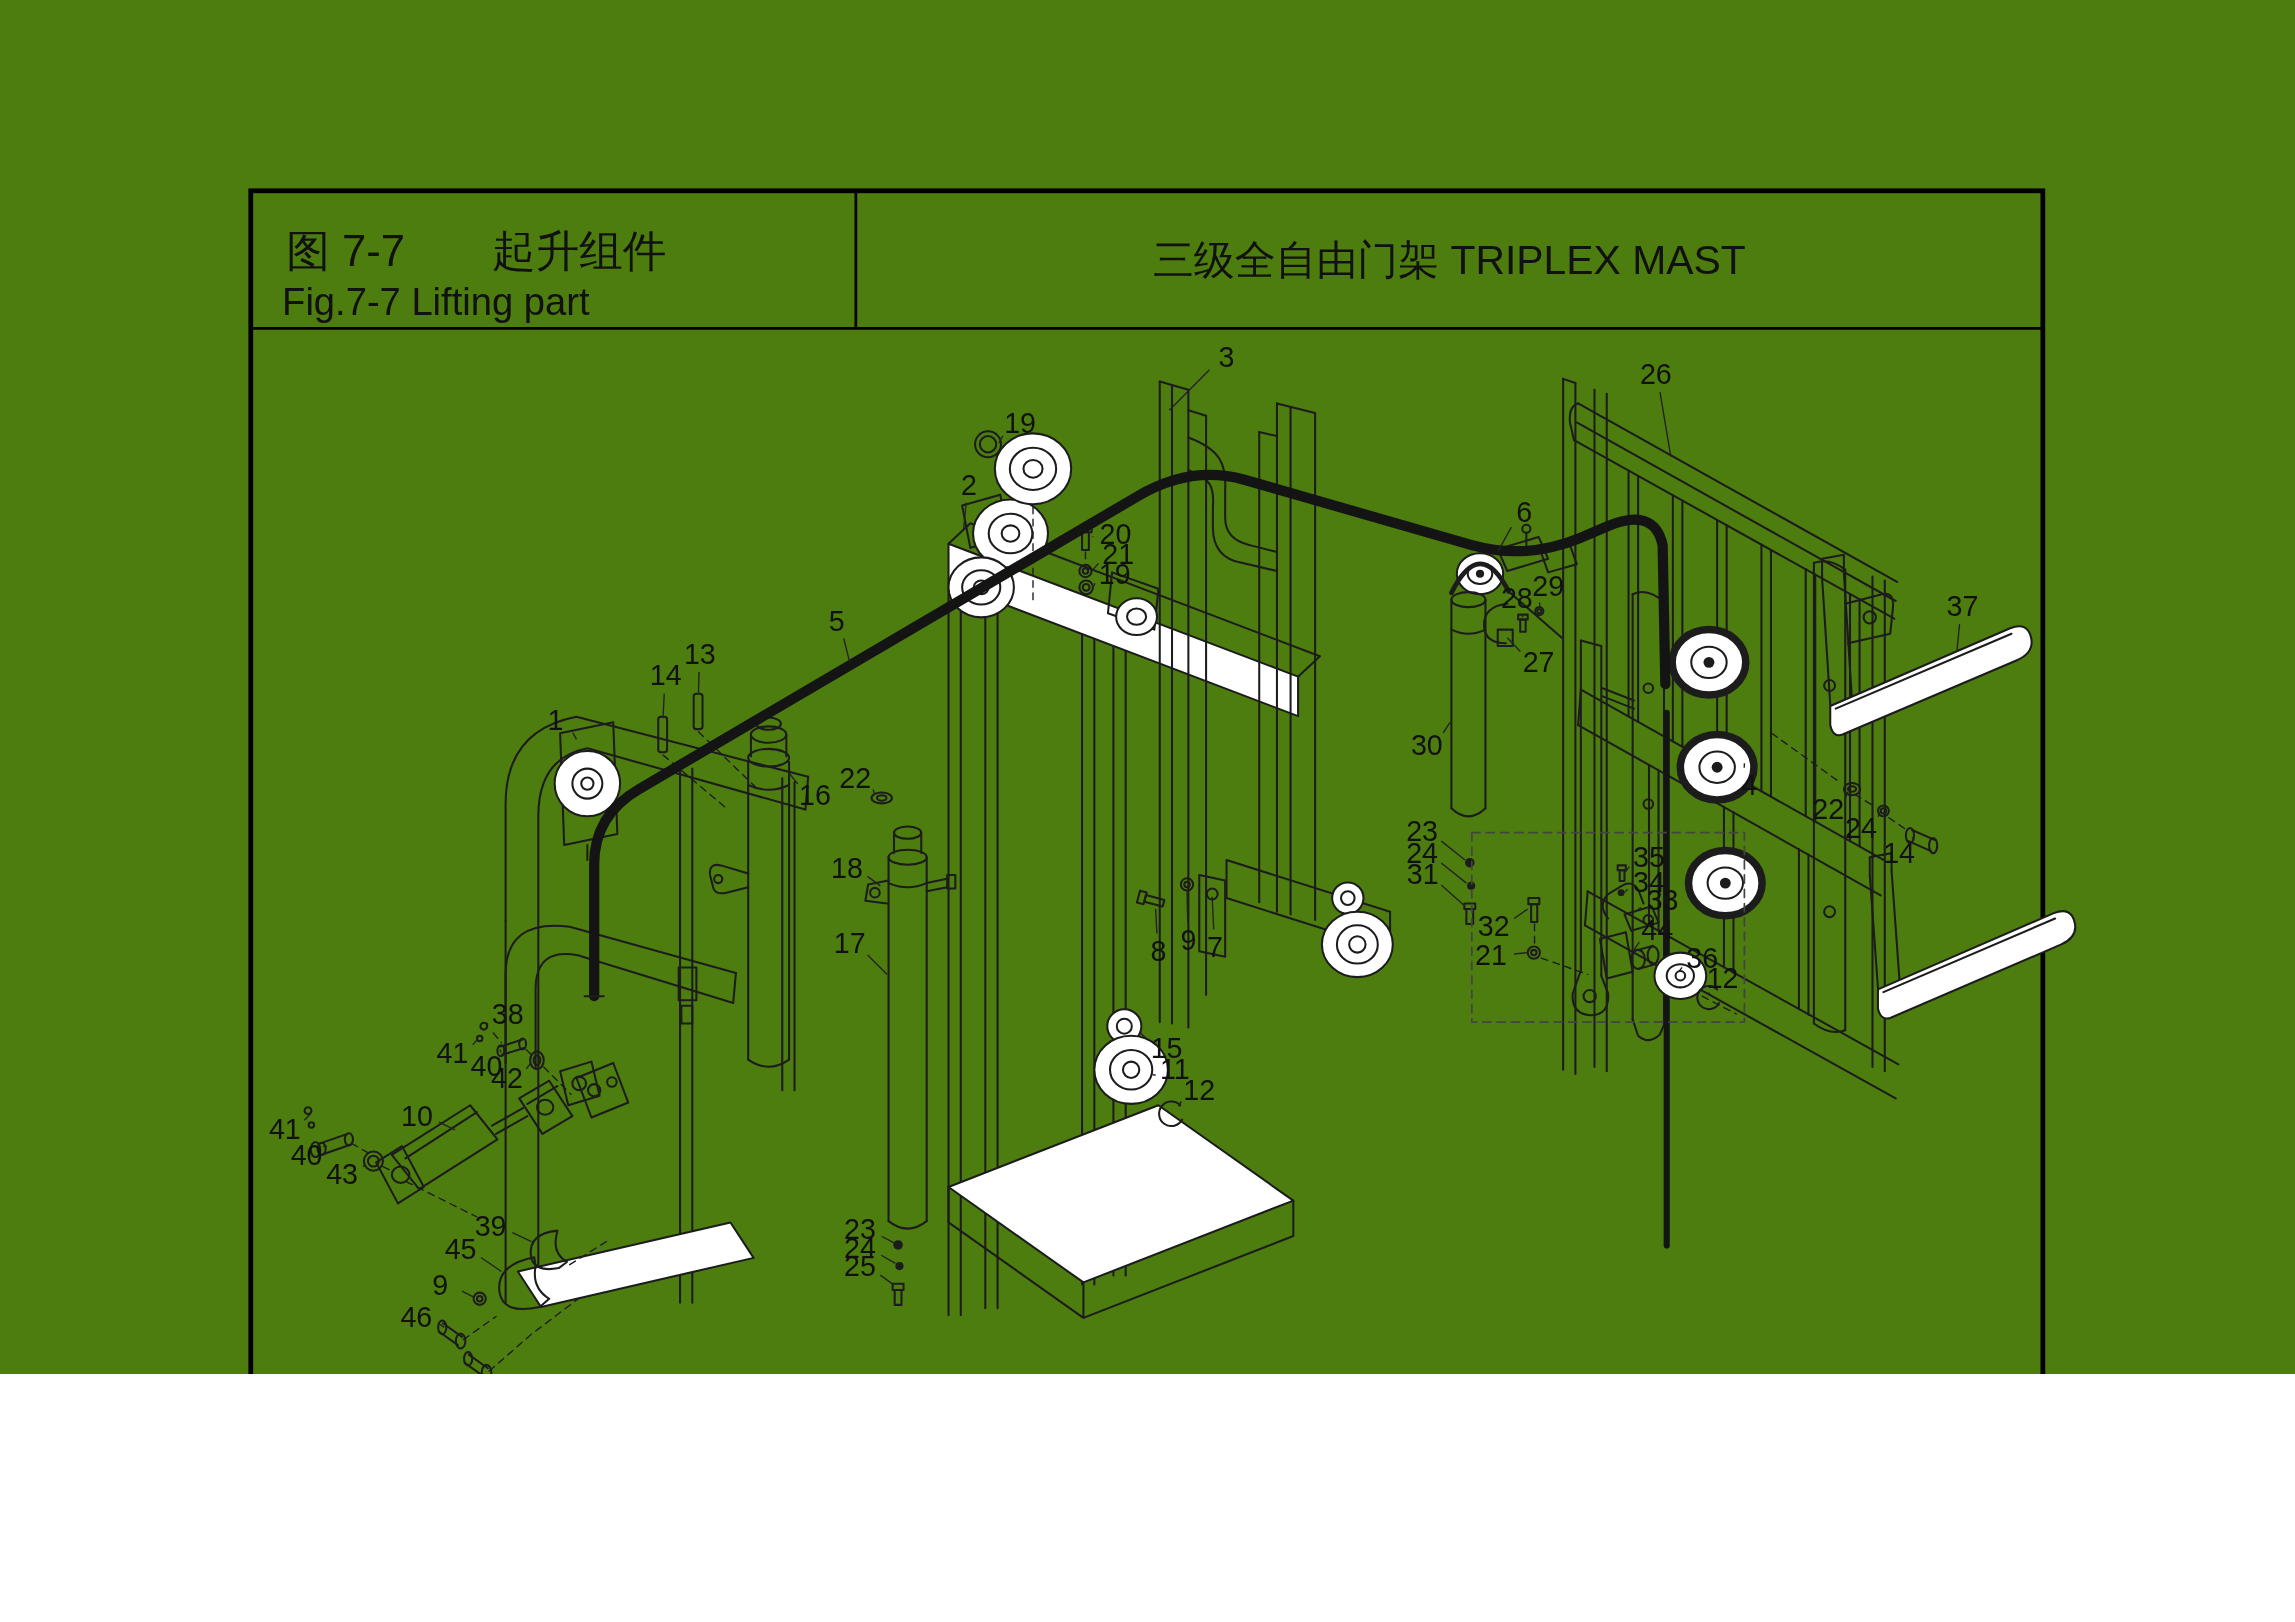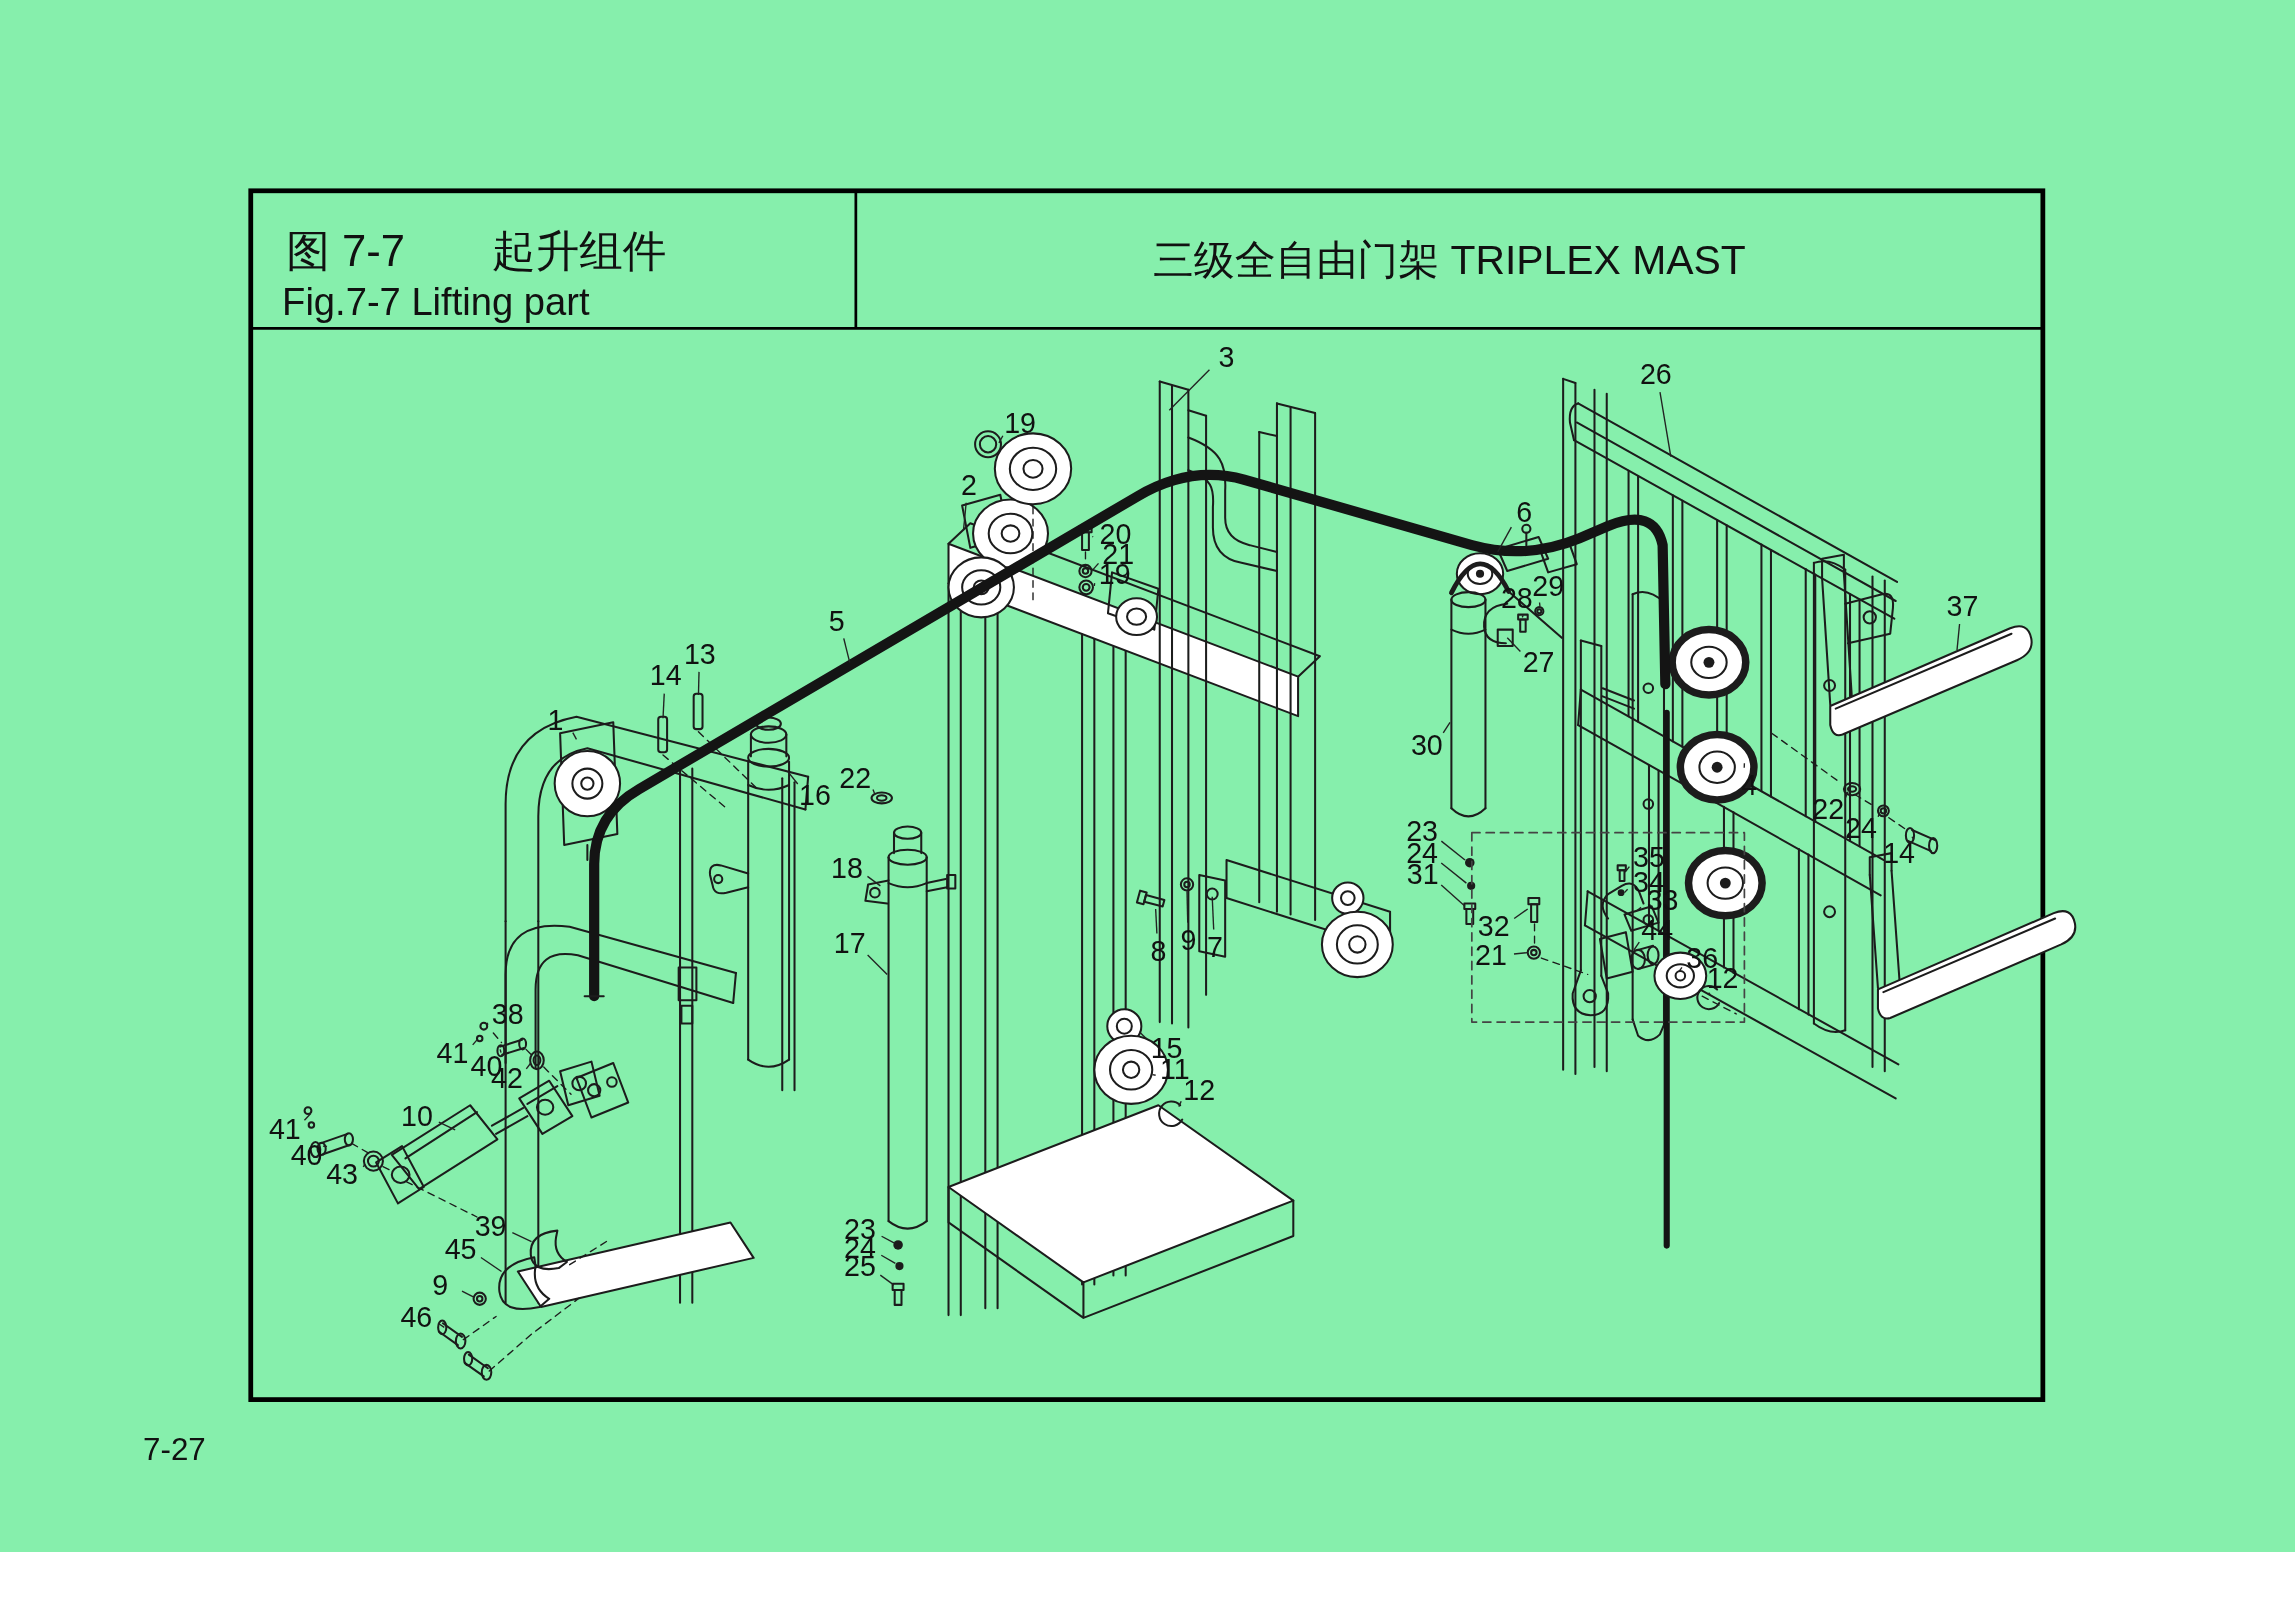--- a/index.html
+++ b/index.html
@@ -1,16 +1,16 @@
 <!DOCTYPE html>
 <html style="font-size:11px"><head>
 <meta charset="utf-8">
 <style>
   html,body{margin:0;padding:0;background:#ffffff;}
-  #page{position:relative;width:2295px;height:1552px;background:#86efac;overflow:hidden;}
+  #page{position:relative;width:2295px;height:1374px;background:#4d7c0f;overflow:hidden;}
   svg{position:absolute;inset:0;display:block;}
   .art{stroke:#1c1c1c;stroke-width:3;fill:none;stroke-linecap:round;stroke-linejoin:round;}
   .wfill{fill:#ffffff;}
   .dark{fill:#1c1c1c;stroke:none;}
   .dash{stroke-dasharray:10 8;stroke-width:2;}
   .hose{stroke:#141414;stroke-width:15;fill:none;stroke-linecap:round;stroke-linejoin:round;}
   .hose2{stroke:#141414;stroke-width:9;fill:none;stroke-linecap:round;}
   .chain{stroke:#1c1c1c;stroke-width:7;fill:none;}
   .frame{stroke:#000;fill:none;}
   text{font-family:"Liberation Sans","DejaVu Sans",sans-serif;fill:#111;}

